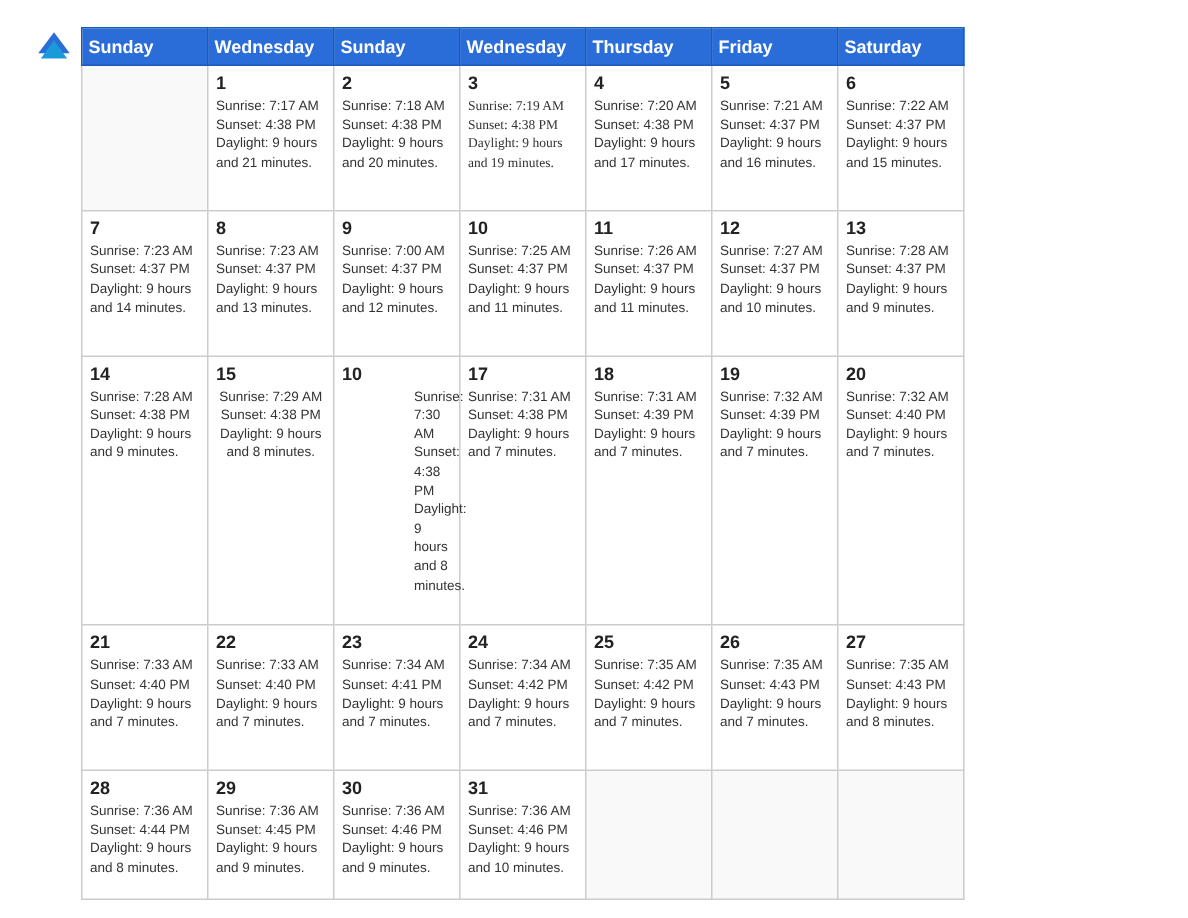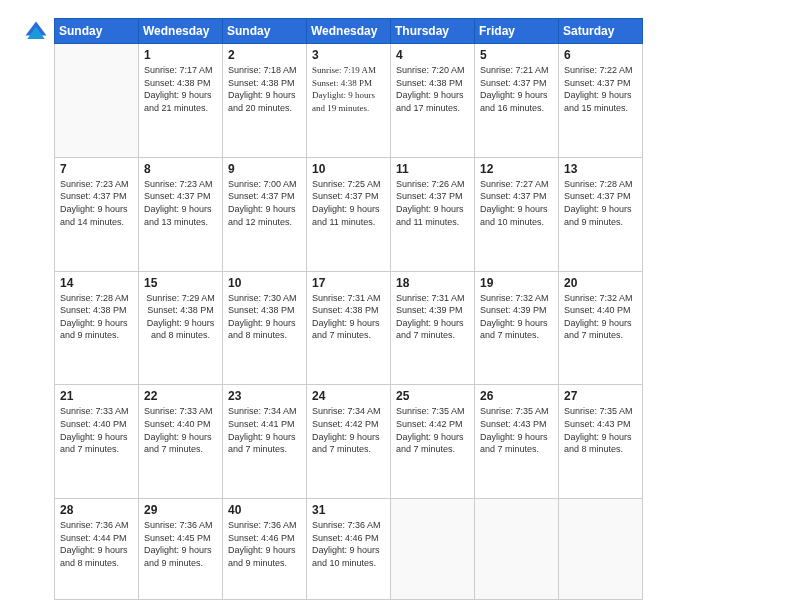--- a/index.html
+++ b/index.html
@@ -244,21 +244,21 @@
           </td>
           <td>
             <span class="day-num">15</span>
             <div class="day-info" style="white-space: pre-line; text-align: center;">Sunrise: 7:29 AM
 Sunset: 4:38 PM
 Daylight: 9 hours
 and 8 minutes.</div>
           </td>
           <td>
             <span class="day-num">10</span>
-            <div class="day-info" style="white-space: pre-line;">Sunrise: 7:30 AM
+            <div class="day-info" style="white-space: pre-line; margin-left: 48px;">Sunrise: 7:30 AM
 Sunset: 4:38 PM
 Daylight: 9 hours
 and 8 minutes.</div>
           </td>
           <td>
             <span class="day-num">17</span>
             <div class="day-info" style="white-space: pre-line;">Sunrise: 7:31 AM
 Sunset: 4:38 PM
 Daylight: 9 hours
 and 7 minutes.</div>
@@ -345,21 +345,21 @@
 and 8 minutes.</div>
           </td>
           <td>
             <span class="day-num">29</span>
             <div class="day-info" style="white-space: pre-line;">Sunrise: 7:36 AM
 Sunset: 4:45 PM
 Daylight: 9 hours
 and 9 minutes.</div>
           </td>
           <td>
-            <span class="day-num">40</span>
+            <span class="day-num">30</span>
             <div class="day-info" style="white-space: pre-line;">Sunrise: 7:36 AM
 Sunset: 4:46 PM
 Daylight: 9 hours
 and 9 minutes.</div>
           </td>
           <td>
             <span class="day-num">31</span>
             <div class="day-info" style="white-space: pre-line;">Sunrise: 7:36 AM
 Sunset: 4:46 PM
 Daylight: 9 hours

